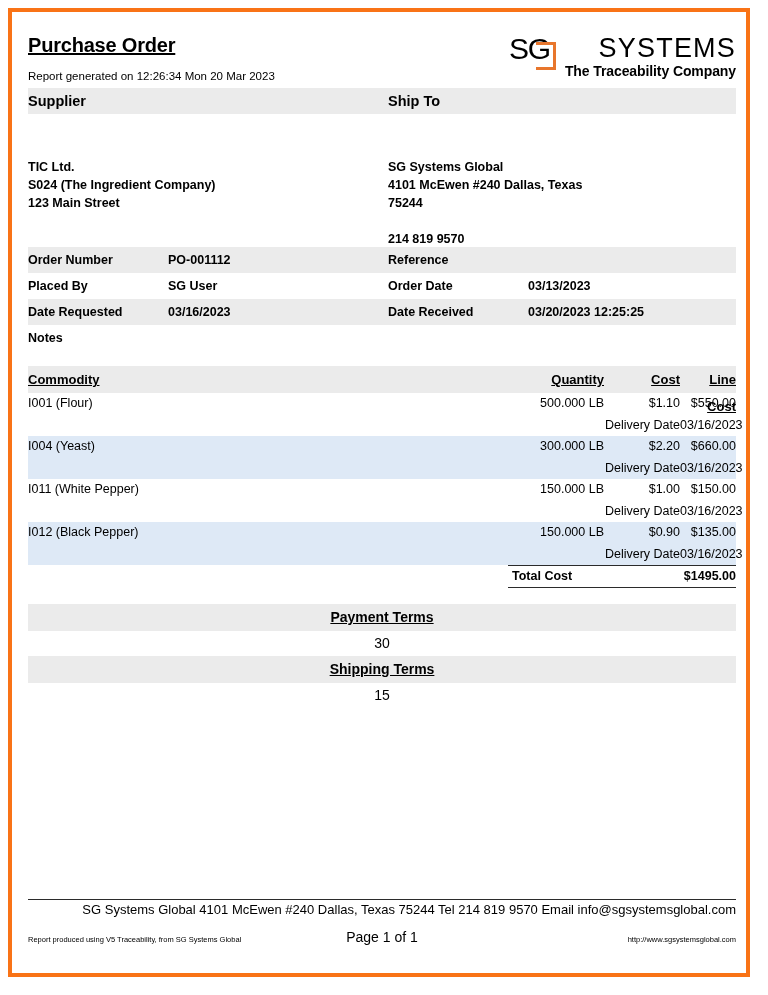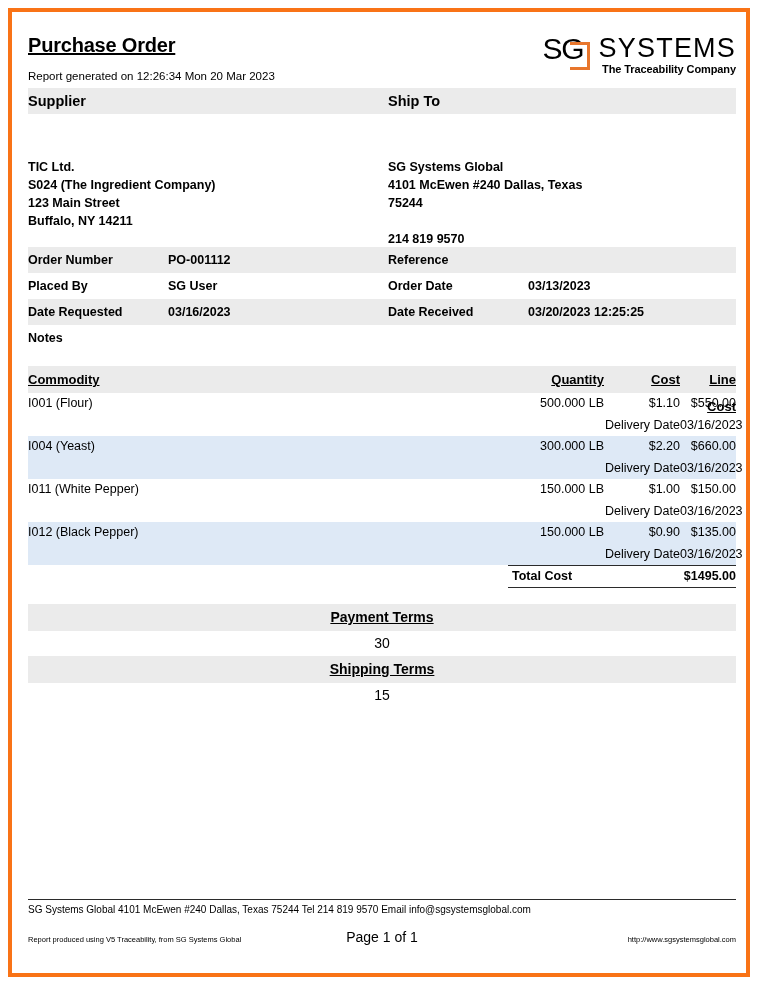--- a/index.html
+++ b/index.html
@@ -93,21 +93,21 @@
     padding-top: 2px;
   }
   .logo-systems {
     font-size: 27px;
     line-height: 28px;
     letter-spacing: 1.2px;
     font-weight: normal;
     font-family: "Liberation Sans", sans-serif;
   }
   .logo-tagline {
-    font-size: 11px;
+    font-size: 14px;
     font-weight: bold;
     letter-spacing: -0.1px;
     margin-top: 1px;
   }
 
   
   .band {
     background: #ebebeb;
   }
   .row {
@@ -222,22 +222,22 @@
     position: absolute;
     left: 0;
     right: 0;
     bottom: 18px;
   }
   .footer-rule {
     border-top: 1.5px solid #2b2b2b;
     margin-bottom: 4px;
   }
   .footer-addr {
-    text-align: left;
-    font-size: 10px;
+    text-align: right;
+    font-size: 13px;
     line-height: 11px;
   }
   .footer-bottom {
     position: relative;
     height: 22px;
     margin-top: 14px;
   }
   .footer-left {
     position: absolute;
     left: 0;
@@ -283,21 +283,20 @@
 
     <div class="row band addr-head">
       <div class="col-a">Supplier</div>
       <div class="col-b">Ship To</div>
     </div>
     <div class="row addr-body">
       <div class="col-a">
         <div class="addr-line">TIC Ltd.</div>
         <div class="addr-line">S024 (The Ingredient Company)</div>
         <div class="addr-line">123 Main Street</div>
-        <div class="addr-line">Buffalo, NY 14211</div>
       </div>
       <div class="col-b">
         <div class="addr-line">SG Systems Global</div>
         <div class="addr-line">4101 McEwen #240 Dallas, Texas</div>
         <div class="addr-line">75244</div>
         <div class="addr-gap"></div>
         <div class="addr-line">214 819 9570</div>
       </div>
     </div>
 

